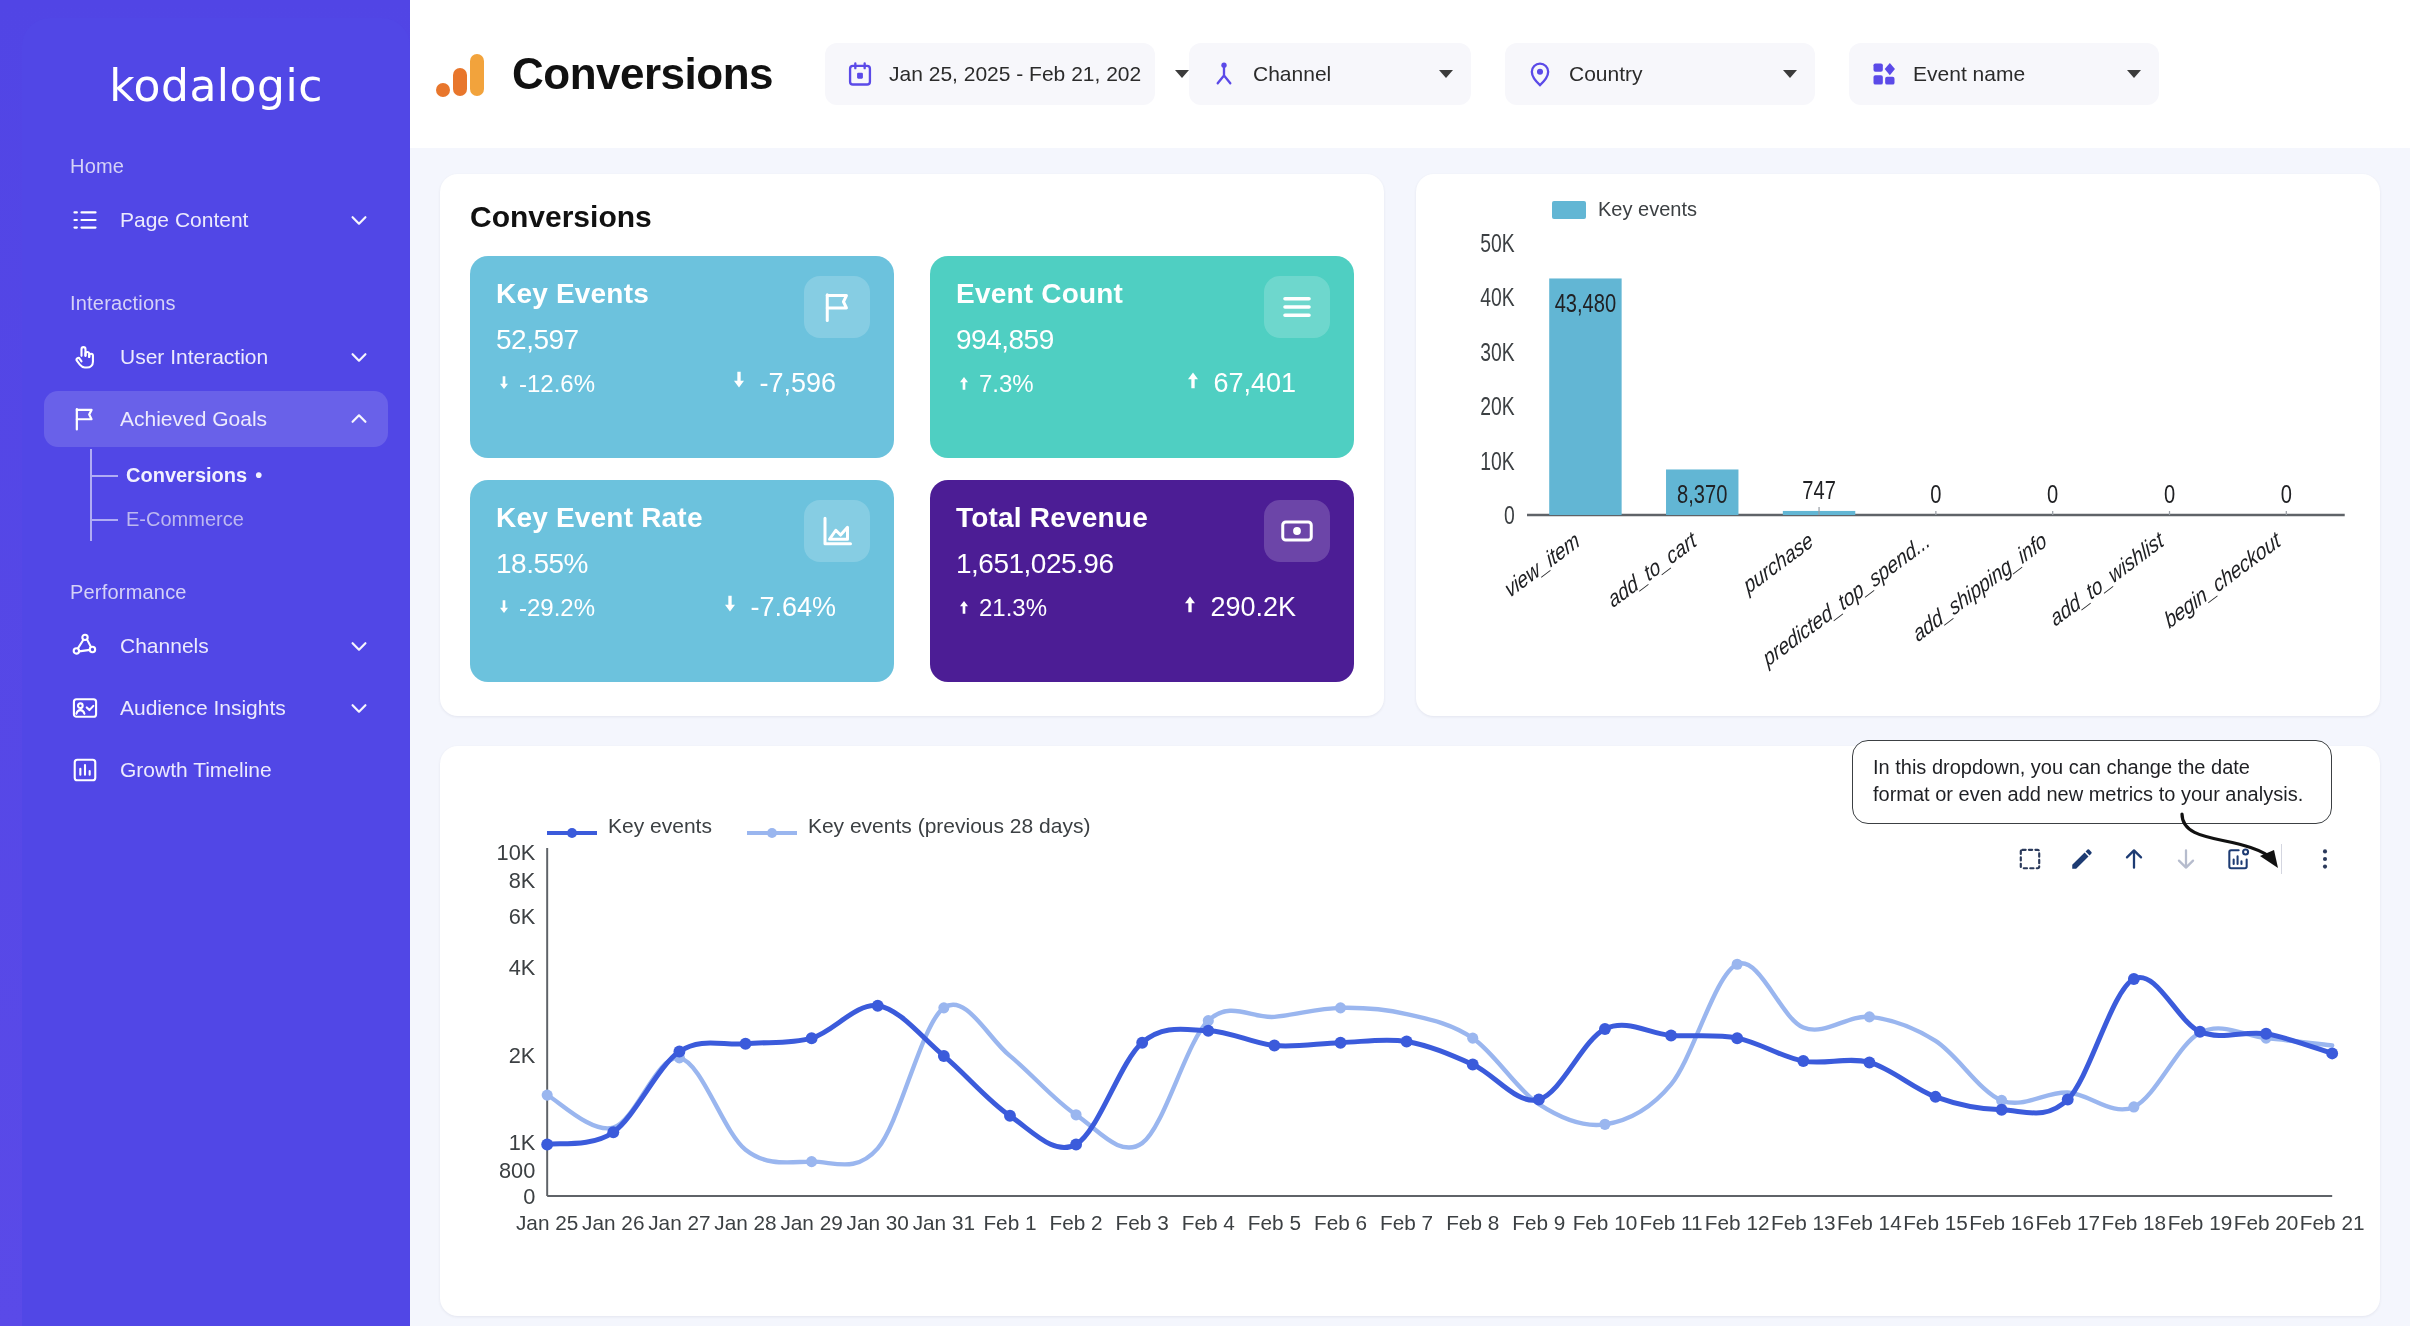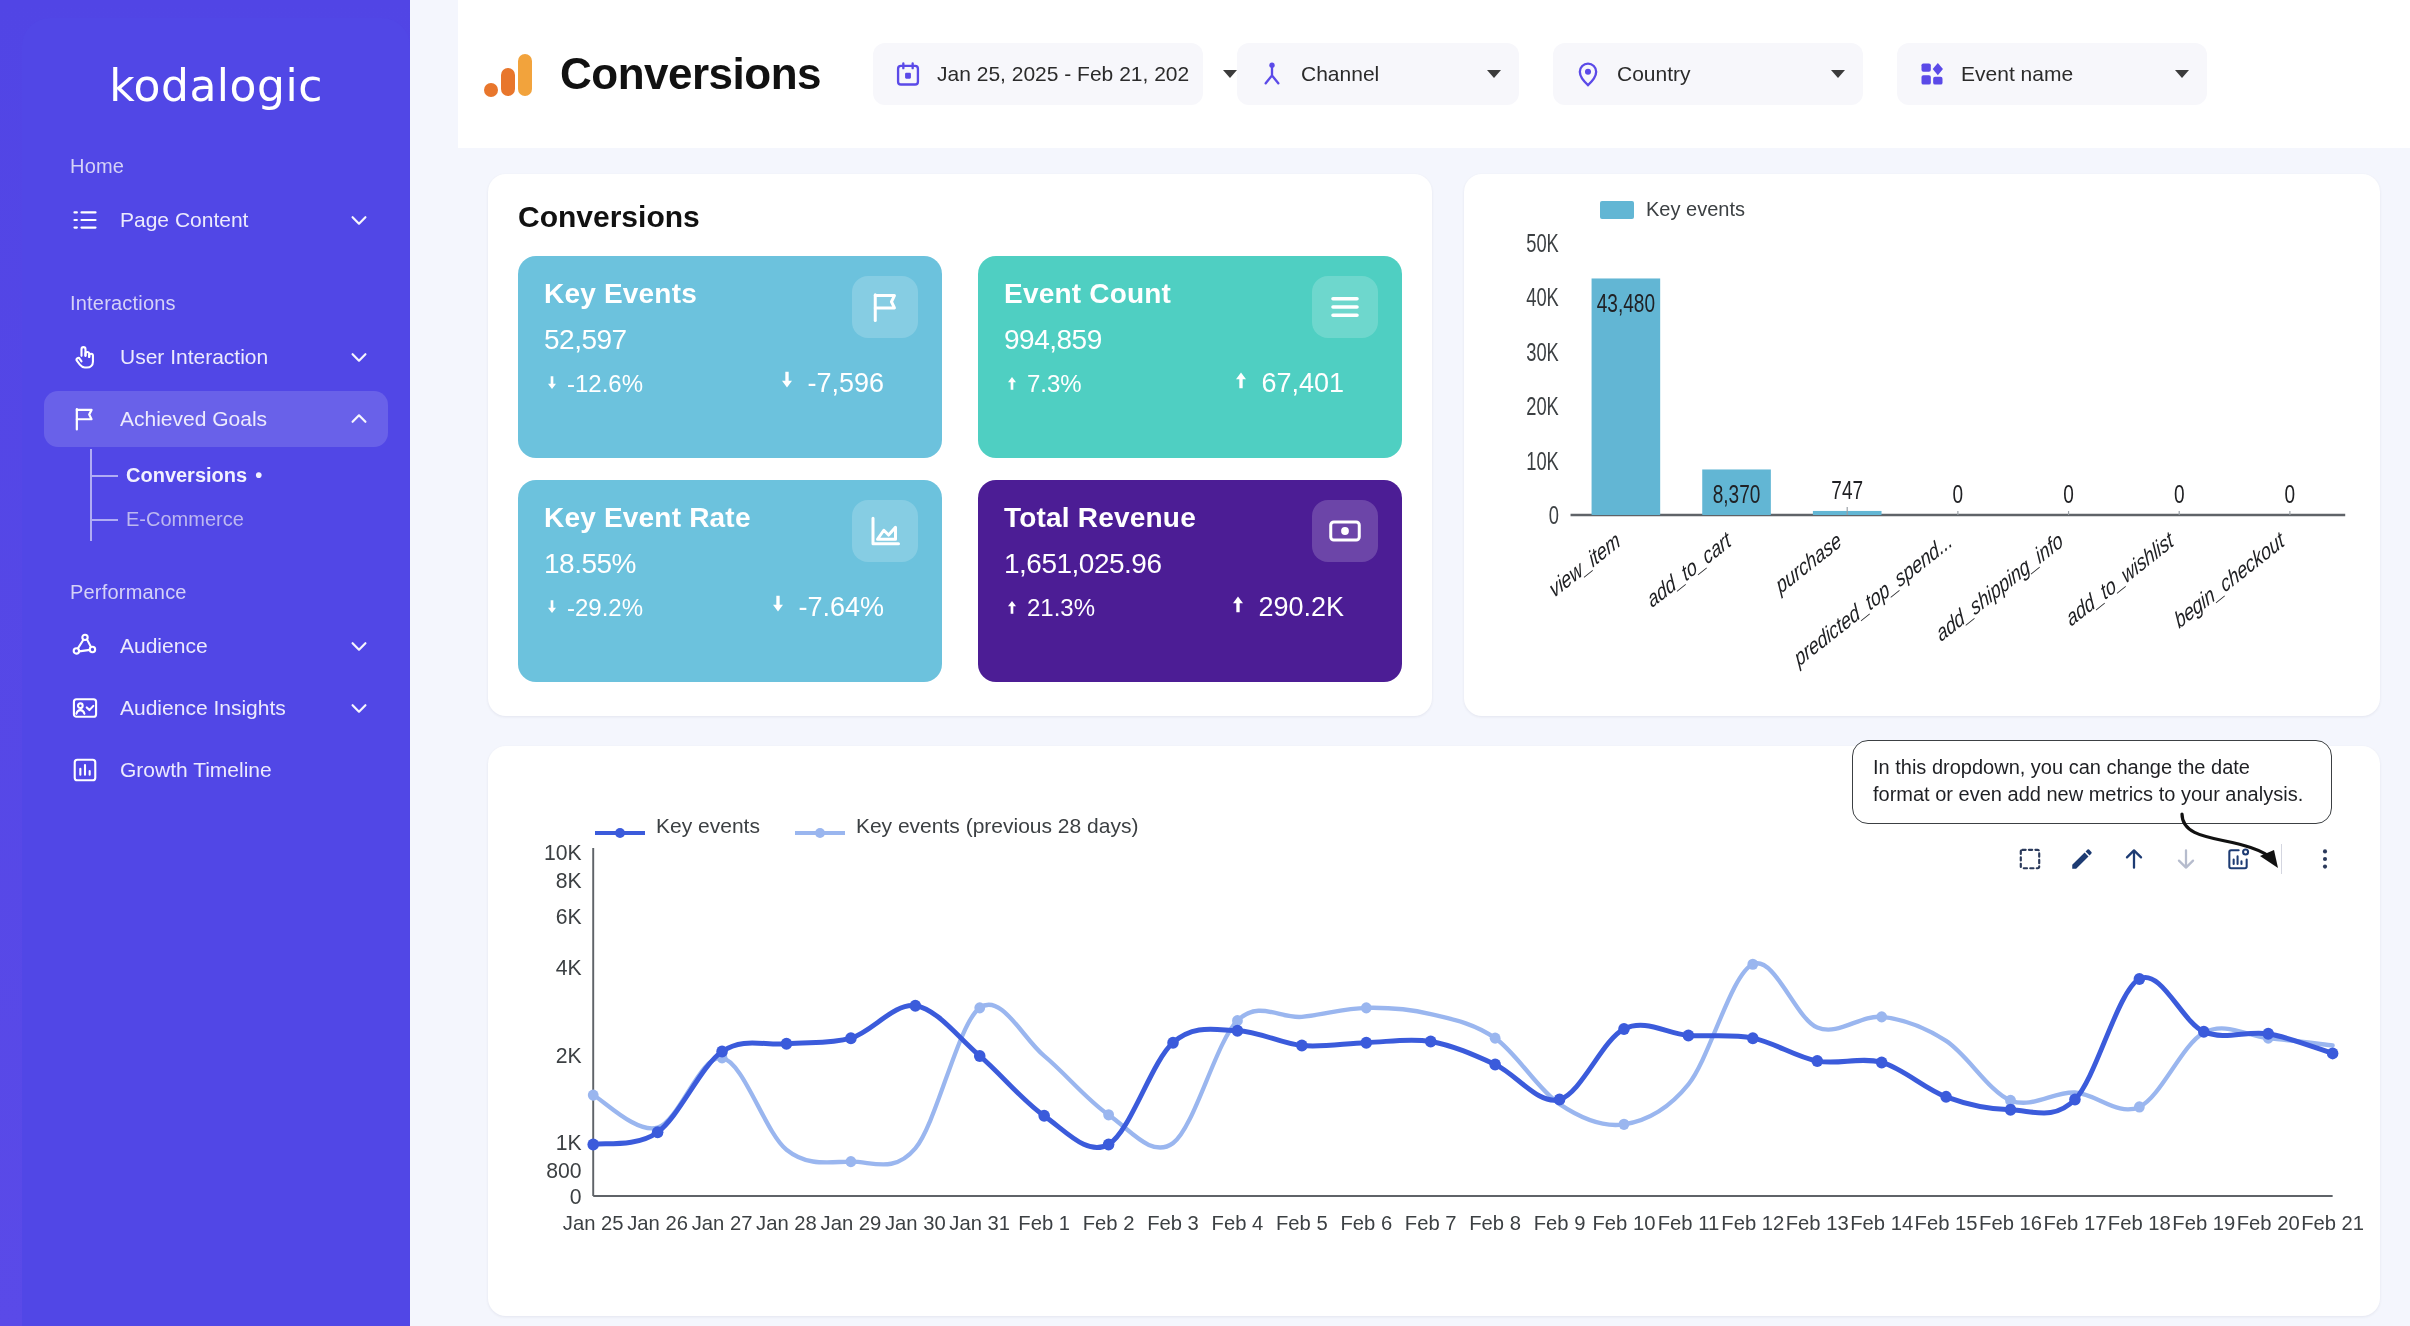--- a/index.html
+++ b/index.html
@@ -2,21 +2,21 @@
 <html><head>
 <meta charset="utf-8">
 <style>
   * { box-sizing: border-box; margin: 0; padding: 0; }
   html, body {
     width: 2410px; height: 1326px;
     font-family: "Liberation Sans", sans-serif;
     background: #f4f6fd;
     overflow: hidden;
   }
-  .app { position: relative; width: 2410px; height: 1326px; display: flex; gap: 48px; }
+  .app { position: relative; width: 2410px; height: 1326px; display: flex; }
 
   
   .sidebar {
     width: 410px; height: 1326px;
     background: #4f46e5;
     background: linear-gradient(180deg,#5145e5 0%,#5a4ae8 100%);
     border-radius: 0 0 0 0;
     position: relative;
     flex: 0 0 410px;
     padding-top: 10px;
@@ -221,21 +221,21 @@
 
       <div class="nav-item">
         <span class="ico">
           <svg viewBox="0 0 24 24" fill="none" stroke="#fff" stroke-width="1.8">
               <circle cx="12" cy="4.6" r="2.3"></circle>
               <circle cx="4.6" cy="16.2" r="2.3"></circle>
               <circle cx="18.4" cy="15" r="2.3"></circle>
               <path d="M10.6 6.6L5.8 14.2M13.6 6.1l3.6 7M6.9 16.6l9.3-1.3"></path>
             </svg>
         </span>
-        <span class="nav-label">Audience</span>
+        <span class="nav-label">Channels</span>
         <span class="chev">
           <svg viewBox="0 0 24 24" fill="none" stroke="#fff" stroke-width="2.4" stroke-linecap="round" stroke-linejoin="round">
               <path d="M5 9l7 7 7-7"></path>
             </svg>
         </span>
       </div>
 
       <div class="nav-item">
         <span class="ico">
           <svg viewBox="0 0 24 24" fill="none" stroke="#fff" stroke-width="1.8" stroke-linecap="round" stroke-linejoin="round">

